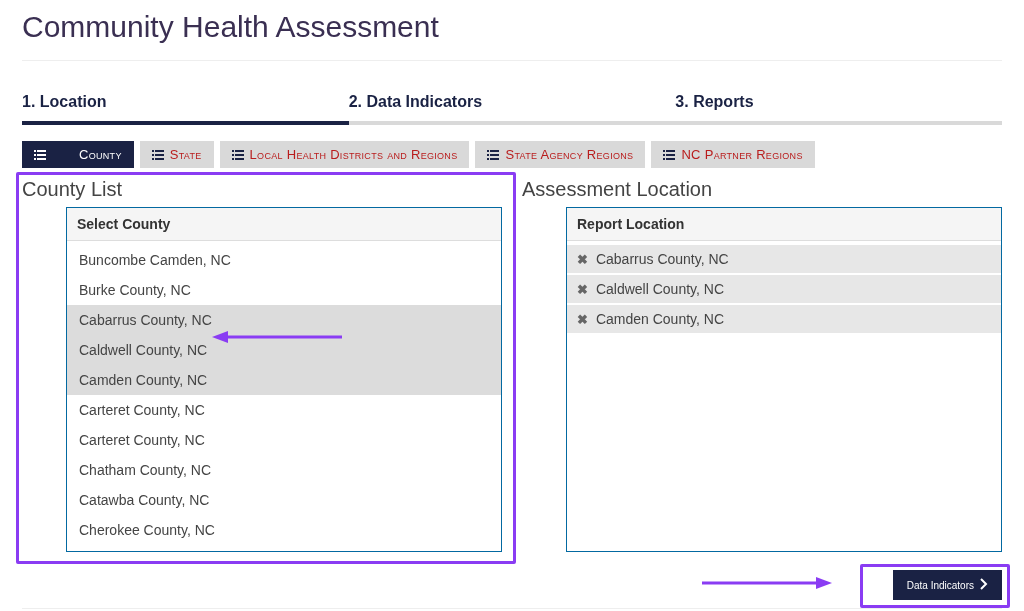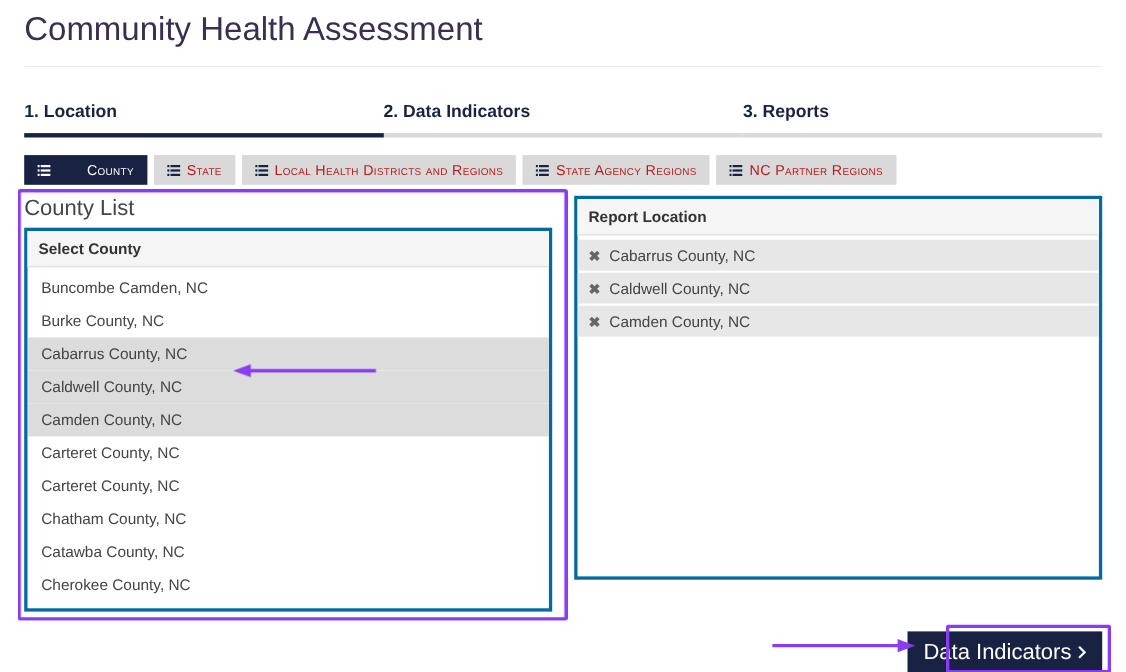--- a/index.html
+++ b/index.html
@@ -61,21 +61,22 @@
     position: relative;
   }
   .panel { flex: 1; min-width: 0; }
   .panel-title {
     font-size: 20px;
     font-weight: 400;
     color: #444;
     margin-bottom: 6px;
   }
   .box {
-    border: 3px solid #0369a1;
+    border: 1px solid #0369a1;
+    margin-left: 44px;
   }
   .box-header {
     background: #f5f5f5;
     border-bottom: 1px solid #ddd;
     font-weight: 700;
     font-size: 14px;
     color: #333;
     padding: 8px 10px;
   }
   .scroll-area {
@@ -122,21 +123,21 @@
     align-items: center;
     gap: 12px;
     margin-top: 18px;
     padding-bottom: 8px;
     border-bottom: 1px solid #eee;
     position: relative;
   }
   .next-btn {
     background: #1a2244;
     color: #fff;
-    font-size: 20px;
+    font-size: 10px;
     padding: 8px 14px;
     border: none;
     cursor: pointer;
     display: inline-flex;
     align-items: center;
     gap: 6px;
   }
 
   
   .arrow {
@@ -250,20 +251,21 @@
             <div class="county-item">Carteret County, NC</div>
             <div class="county-item">Chatham County, NC</div>
             <div class="county-item">Catawba County, NC</div>
             <div class="county-item">Cherokee County, NC</div>
             <div class="county-item">Chowan County, NC</div>
           </div>
       </div>
     </div>
 
     <div class="panel">
+      <div class="panel-title">Assessment Location</div>
       <div class="box">
         <div class="box-header">Report Location</div>
         <div class="scroll-area" id="sel-items">
             <div class="sel-item">
               <span class="remove-x">✖</span>
               <span>Cabarrus County, NC</span>
             </div>
             <div class="sel-item">
               <span class="remove-x">✖</span>
               <span>Caldwell County, NC</span>

